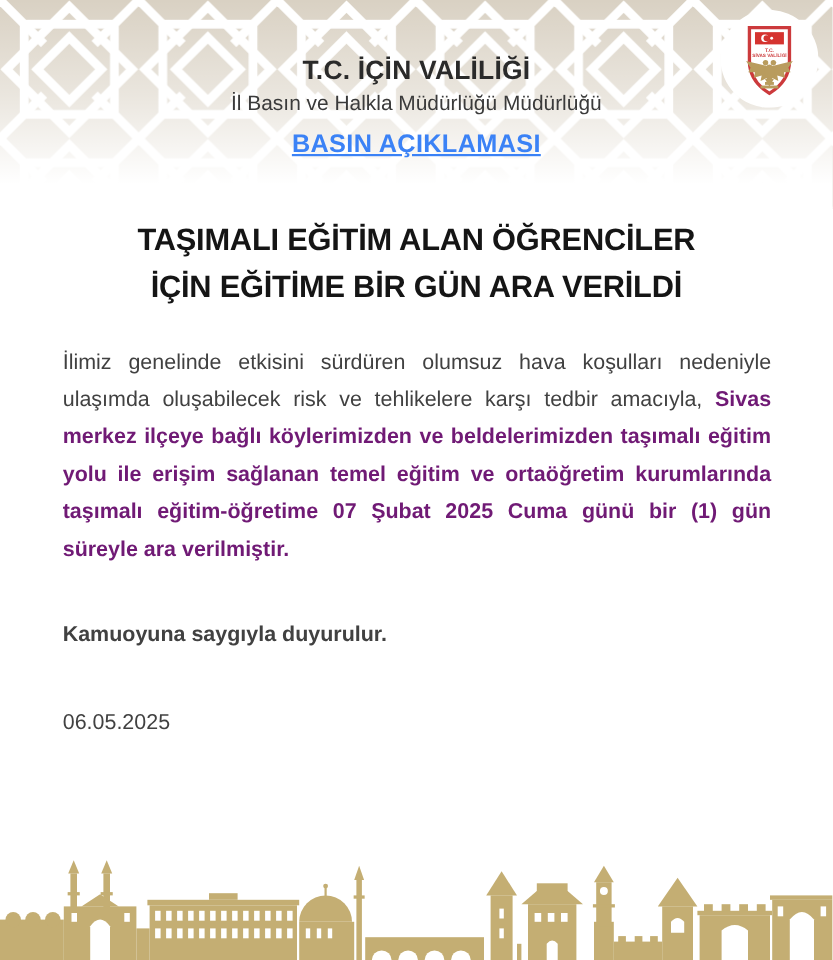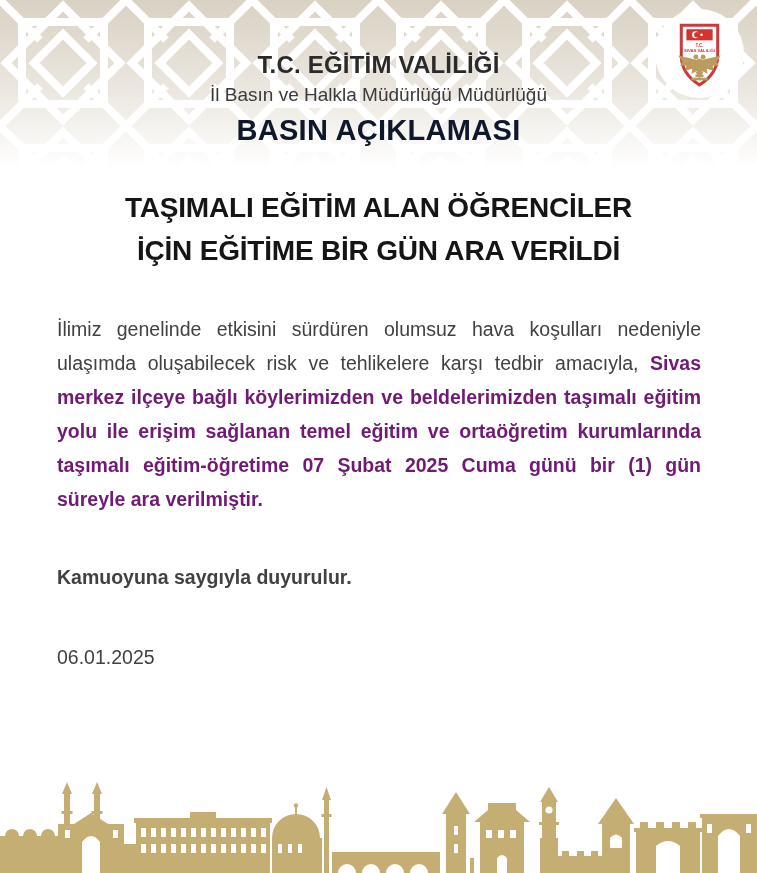--- a/index.html
+++ b/index.html
@@ -38,30 +38,31 @@
     letter-spacing: 0.2px;
   }
   .org-subtitle {
     font-size: 19px;
     font-weight: normal;
     color: #3a3a3a;
     line-height: 26px;
     margin-top: 2px;
   }
   .doc-type {
-    font-size: 29px;
-    font-weight: bold;
-    color: #0f172a;
+    font-size: 23px;
+    font-weight: bold;
+    color: #3b82f6;
     line-height: 36px;
     margin-top: 4px;
     letter-spacing: 0.3px;
+    text-decoration: underline;
   }
   .title-block {
     position: absolute;
-    top: 186px; left: 0;
+    top: 196px; left: 0;
     width: 757px;
     text-align: center;
     z-index: 2;
   }
   .title-line {
     font-size: 28px;
     font-weight: 800;
     color: #151515;
     line-height: 43px;
     letter-spacing: -0.2px;
@@ -149,34 +150,34 @@
     <circle cx="47.5" cy="47.5" r="2.4"></circle>
     <polygon points="37.5,47.5 40.5,46 40.5,49"></polygon>
     <polygon points="50.5,47.5 47.5,46 47.5,49"></polygon>
     <polygon points="40,62 48,62 44,69"></polygon>
     <rect x="36" y="68" width="16" height="2.6"></rect>
     <rect x="40" y="64.8" width="8" height="2.6"></rect>
   </g>
 </svg>
 
 <div class="header">
-  <div class="org-title">T.C. EĞİTİM VALİLİĞİ</div>
+  <div class="org-title">T.C. İÇİN VALİLİĞİ</div>
   <div class="org-subtitle">İl Basın ve Halkla Müdürlüğü Müdürlüğü</div>
   <div class="doc-type">BASIN AÇIKLAMASI</div>
 </div>
 
 <div class="title-block">
   <div class="title-line">TAŞIMALI EĞİTİM ALAN ÖĞRENCİLER</div>
   <div class="title-line">İÇİN EĞİTİME BİR GÜN ARA VERİLDİ</div>
 </div>
 
 <div class="doc-body">
   <p class="p1"><span>İlimiz genelinde etkisini sürdüren olumsuz hava koşulları nedeniyle ulaşımda oluşabilecek risk ve tehlikelere karşı tedbir amacıyla,</span> <span class="bold-run">Sivas merkez ilçeye bağlı köylerimizden ve beldelerimizden taşımalı eğitim yolu ile erişim sağlanan temel eğitim ve ortaöğretim kurumlarında taşımalı eğitim-öğretime 07 Şubat 2025 Cuma günü bir (1) gün süreyle ara verilmiştir.</span></p>
   <p class="closing">Kamuoyuna saygıyla duyurulur.</p>
-  <p class="date">06.01.2025</p>
+  <p class="date">06.05.2025</p>
 </div>
 
 <svg class="skyline" viewBox="0 0 757 95" preserveAspectRatio="none" aria-hidden="true">
   <g fill="#c4ae73">
 
     <rect x="0" y="58" width="58" height="37"></rect>
     <circle cx="12" cy="58" r="7"></circle>
     <circle cx="30" cy="58" r="7"></circle>
     <circle cx="48" cy="58" r="7"></circle>
 

